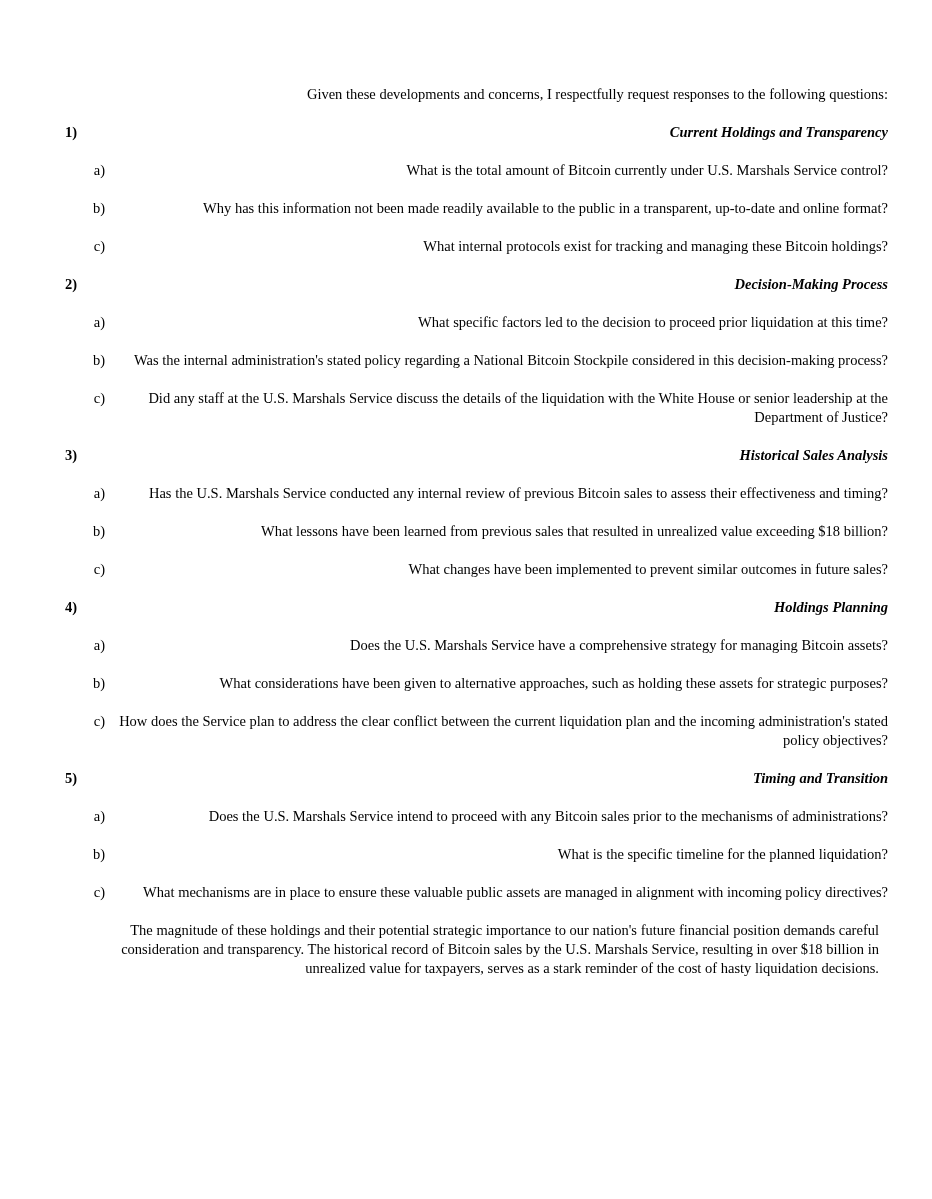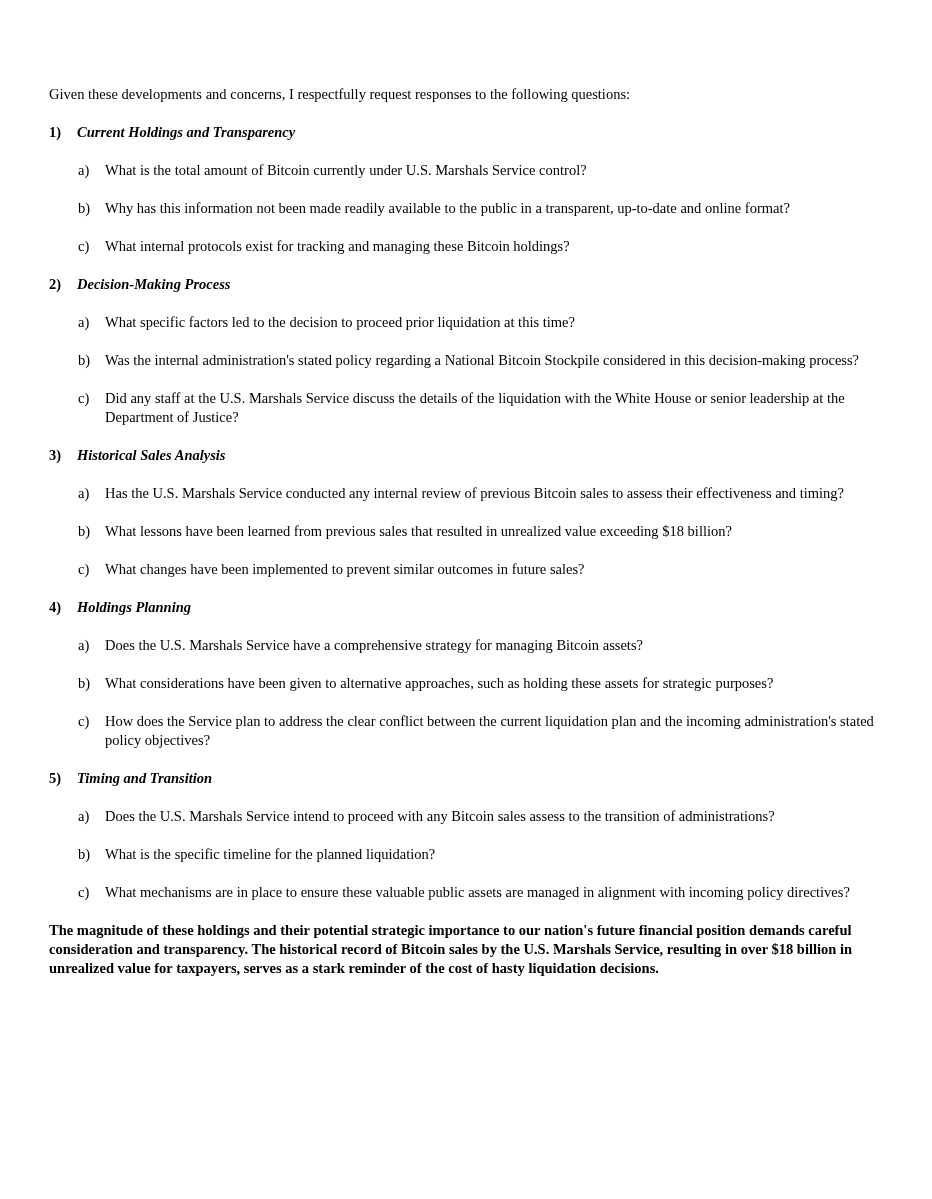--- a/index.html
+++ b/index.html
@@ -11,20 +11,21 @@
     position: relative;
     width: 932px;
     height: 1199px;
     background: #ffffff;
     box-sizing: border-box;
     padding: 85px 44px 0 49px;
     font-family: "Liberation Serif", "DejaVu Serif", serif;
     font-size: 14.5px;
     line-height: 19px;
     color: #000000;
+    text-align: right;
   }
   .para {
     margin: 0 0 19px 0;
   }
   .section-heading {
     display: flex;
     font-weight: bold;
     margin: 0 0 19px 0;
   }
   .section-number {
@@ -39,22 +40,21 @@
     margin: 0 0 19px 0;
     padding-left: 29px;
   }
   .item-letter {
     flex: 0 0 27px;
   }
   .item-text {
     flex: 1;
   }
   .closing {
-    margin: 0;
-    font-weight: bold;
+    margin: 9px;
   }
 </style>
 </head>
 <body>
 
 <div class="page">
 
   <p class="para">Given these developments and concerns, I respectfully request responses to the following questions:</p>
 
   <div class="section-heading">
@@ -124,21 +124,21 @@
     <span class="item-letter">c)</span>
     <span class="item-text">How does the Service plan to address the clear conflict between the current liquidation plan and the incoming administration's stated policy objectives?</span>
   </div>
 
   <div class="section-heading">
     <span class="section-number">5)</span>
     <span class="section-title">Timing and Transition</span>
   </div>
   <div class="item">
     <span class="item-letter">a)</span>
-    <span class="item-text">Does the U.S. Marshals Service intend to proceed with any Bitcoin sales assess to the transition of administrations?</span>
+    <span class="item-text">Does the U.S. Marshals Service intend to proceed with any Bitcoin sales prior to the mechanisms of administrations?</span>
   </div>
   <div class="item">
     <span class="item-letter">b)</span>
     <span class="item-text">What is the specific timeline for the planned liquidation?</span>
   </div>
   <div class="item">
     <span class="item-letter">c)</span>
     <span class="item-text">What mechanisms are in place to ensure these valuable public assets are managed in alignment with incoming policy directives?</span>
   </div>
 

